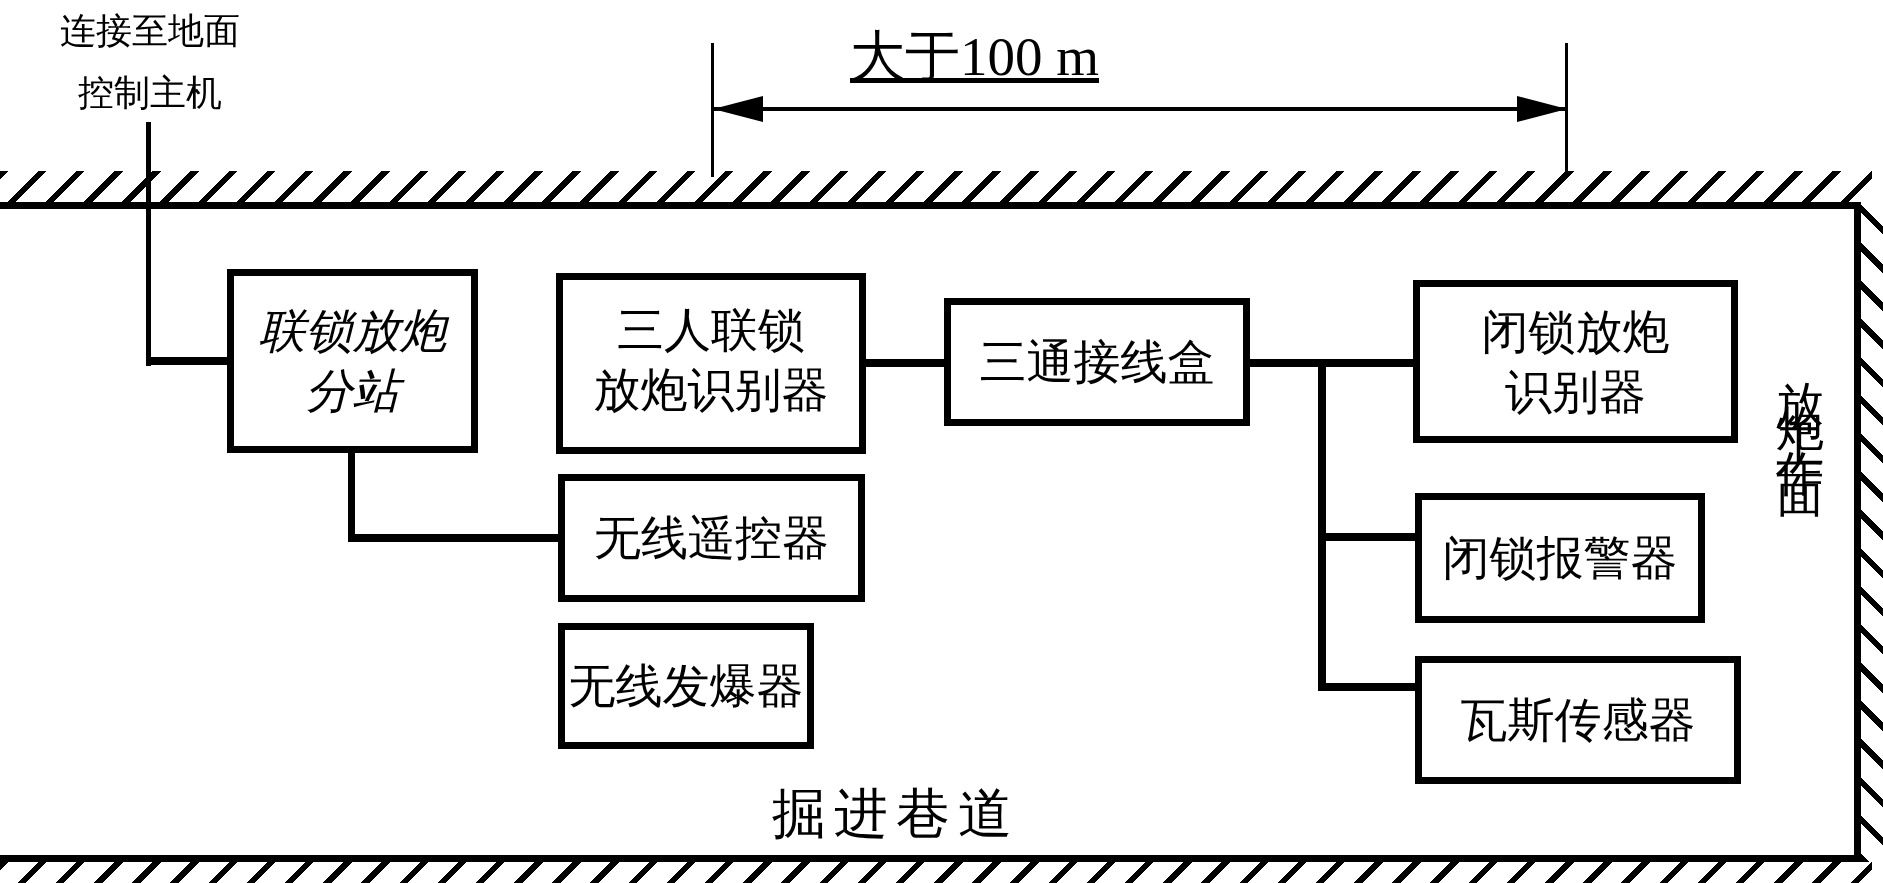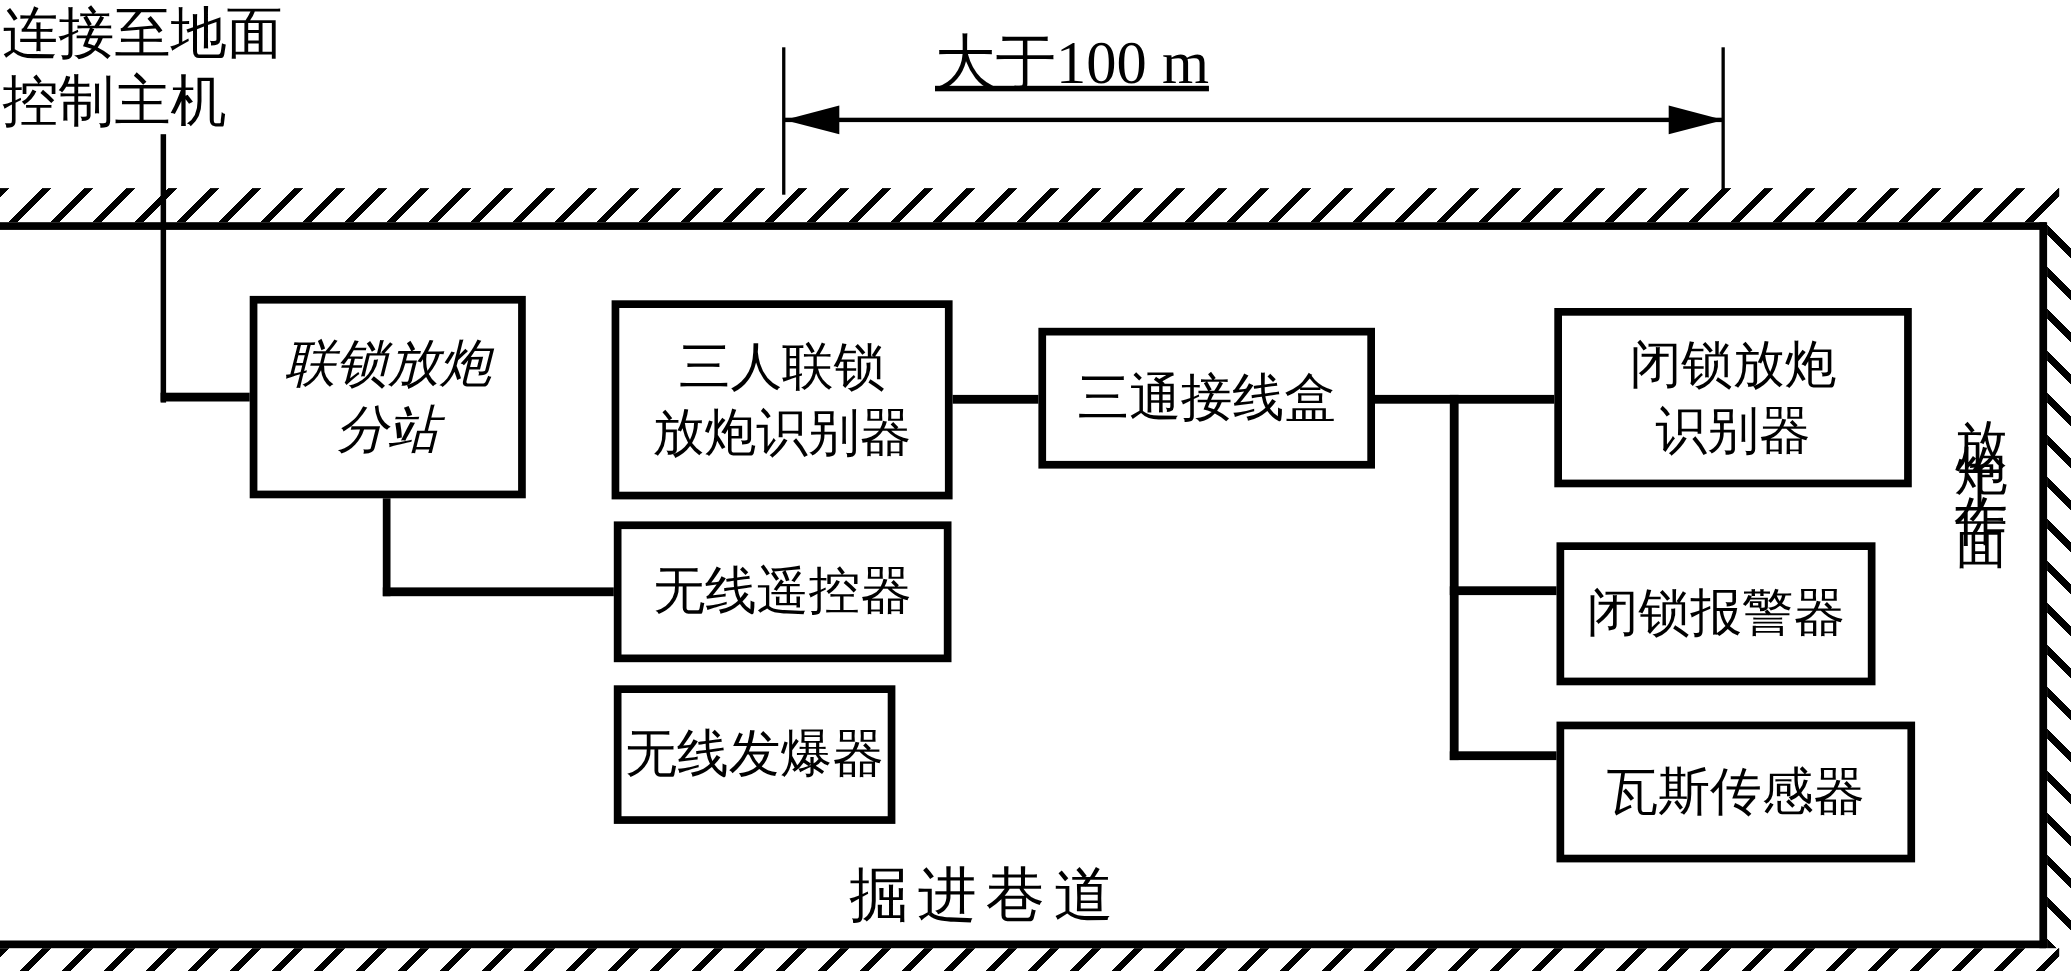--- a/index.html
+++ b/index.html
@@ -52,21 +52,21 @@
     border-left: 50px solid #000;
   }
   #distance-label {
     position: absolute; left: 850px; top: 28px; width: 580px;
     text-align: left; font-size: 55px; line-height: 58px; white-space: nowrap; text-decoration: underline;
   }
 
   
   #surface-link-label {
     position: absolute; left: 2px; top: 0; width: 296px;
-    text-align: left; font-size: 51px; line-height: 62px;
+    text-align: center; font-size: 36px; line-height: 62px;
   }
   #tunnel-label {
     position: absolute; left: 640px; top: 778px; width: 380px;
     text-align: right; font-size: 54px; letter-spacing: 8px; white-space: nowrap;
   }
   #work-face-label {
     position: absolute; left: 1768px; top: 344px; height: 345px;
     writing-mode: vertical-rl; text-orientation: upright;
     font-size: 48px; letter-spacing: 23px; white-space: nowrap;
   }
@@ -84,21 +84,21 @@
   #wire-bus-gas     { left: 1318px; top: 683px; width: 100px; height: 8px; }
 
   
   .box {
     position: absolute; background: #fff; border: 7px solid #000;
     display: flex; flex-direction: column; align-items: center; justify-content: center;
     text-align: center; font-size: 47px; line-height: 60px; z-index: 3;
     white-space: nowrap;
   }
   #box-interlock-substation     { left: 227px;  top: 269px; width: 251px; height: 184px; font-style: italic; }
-  #box-three-person-identifier  { left: 556px;  top: 273px; width: 310px; height: 181px; }
+  #box-three-person-identifier  { left: 556px;  top: 273px; width: 310px; height: 181px; font-family: Liberation Mono, monospace; }
   #box-tee-junction             { left: 944px;  top: 298px; width: 306px; height: 128px; }
   #box-lockout-identifier       { left: 1413px; top: 280px; width: 325px; height: 163px; }
   #box-lockout-alarm            { left: 1415px; top: 473px; width: 290px; height: 130px; margin-top: 20px; }
   #box-gas-sensor               { left: 1415px; top: 656px; width: 326px; height: 128px; }
   #box-wireless-remote          { left: 558px;  top: 474px; width: 307px; height: 128px; }
   #box-wireless-detonator       { left: 558px;  top: 623px; width: 256px; height: 126px; }
 </style>
 </head>
 <body>
 

